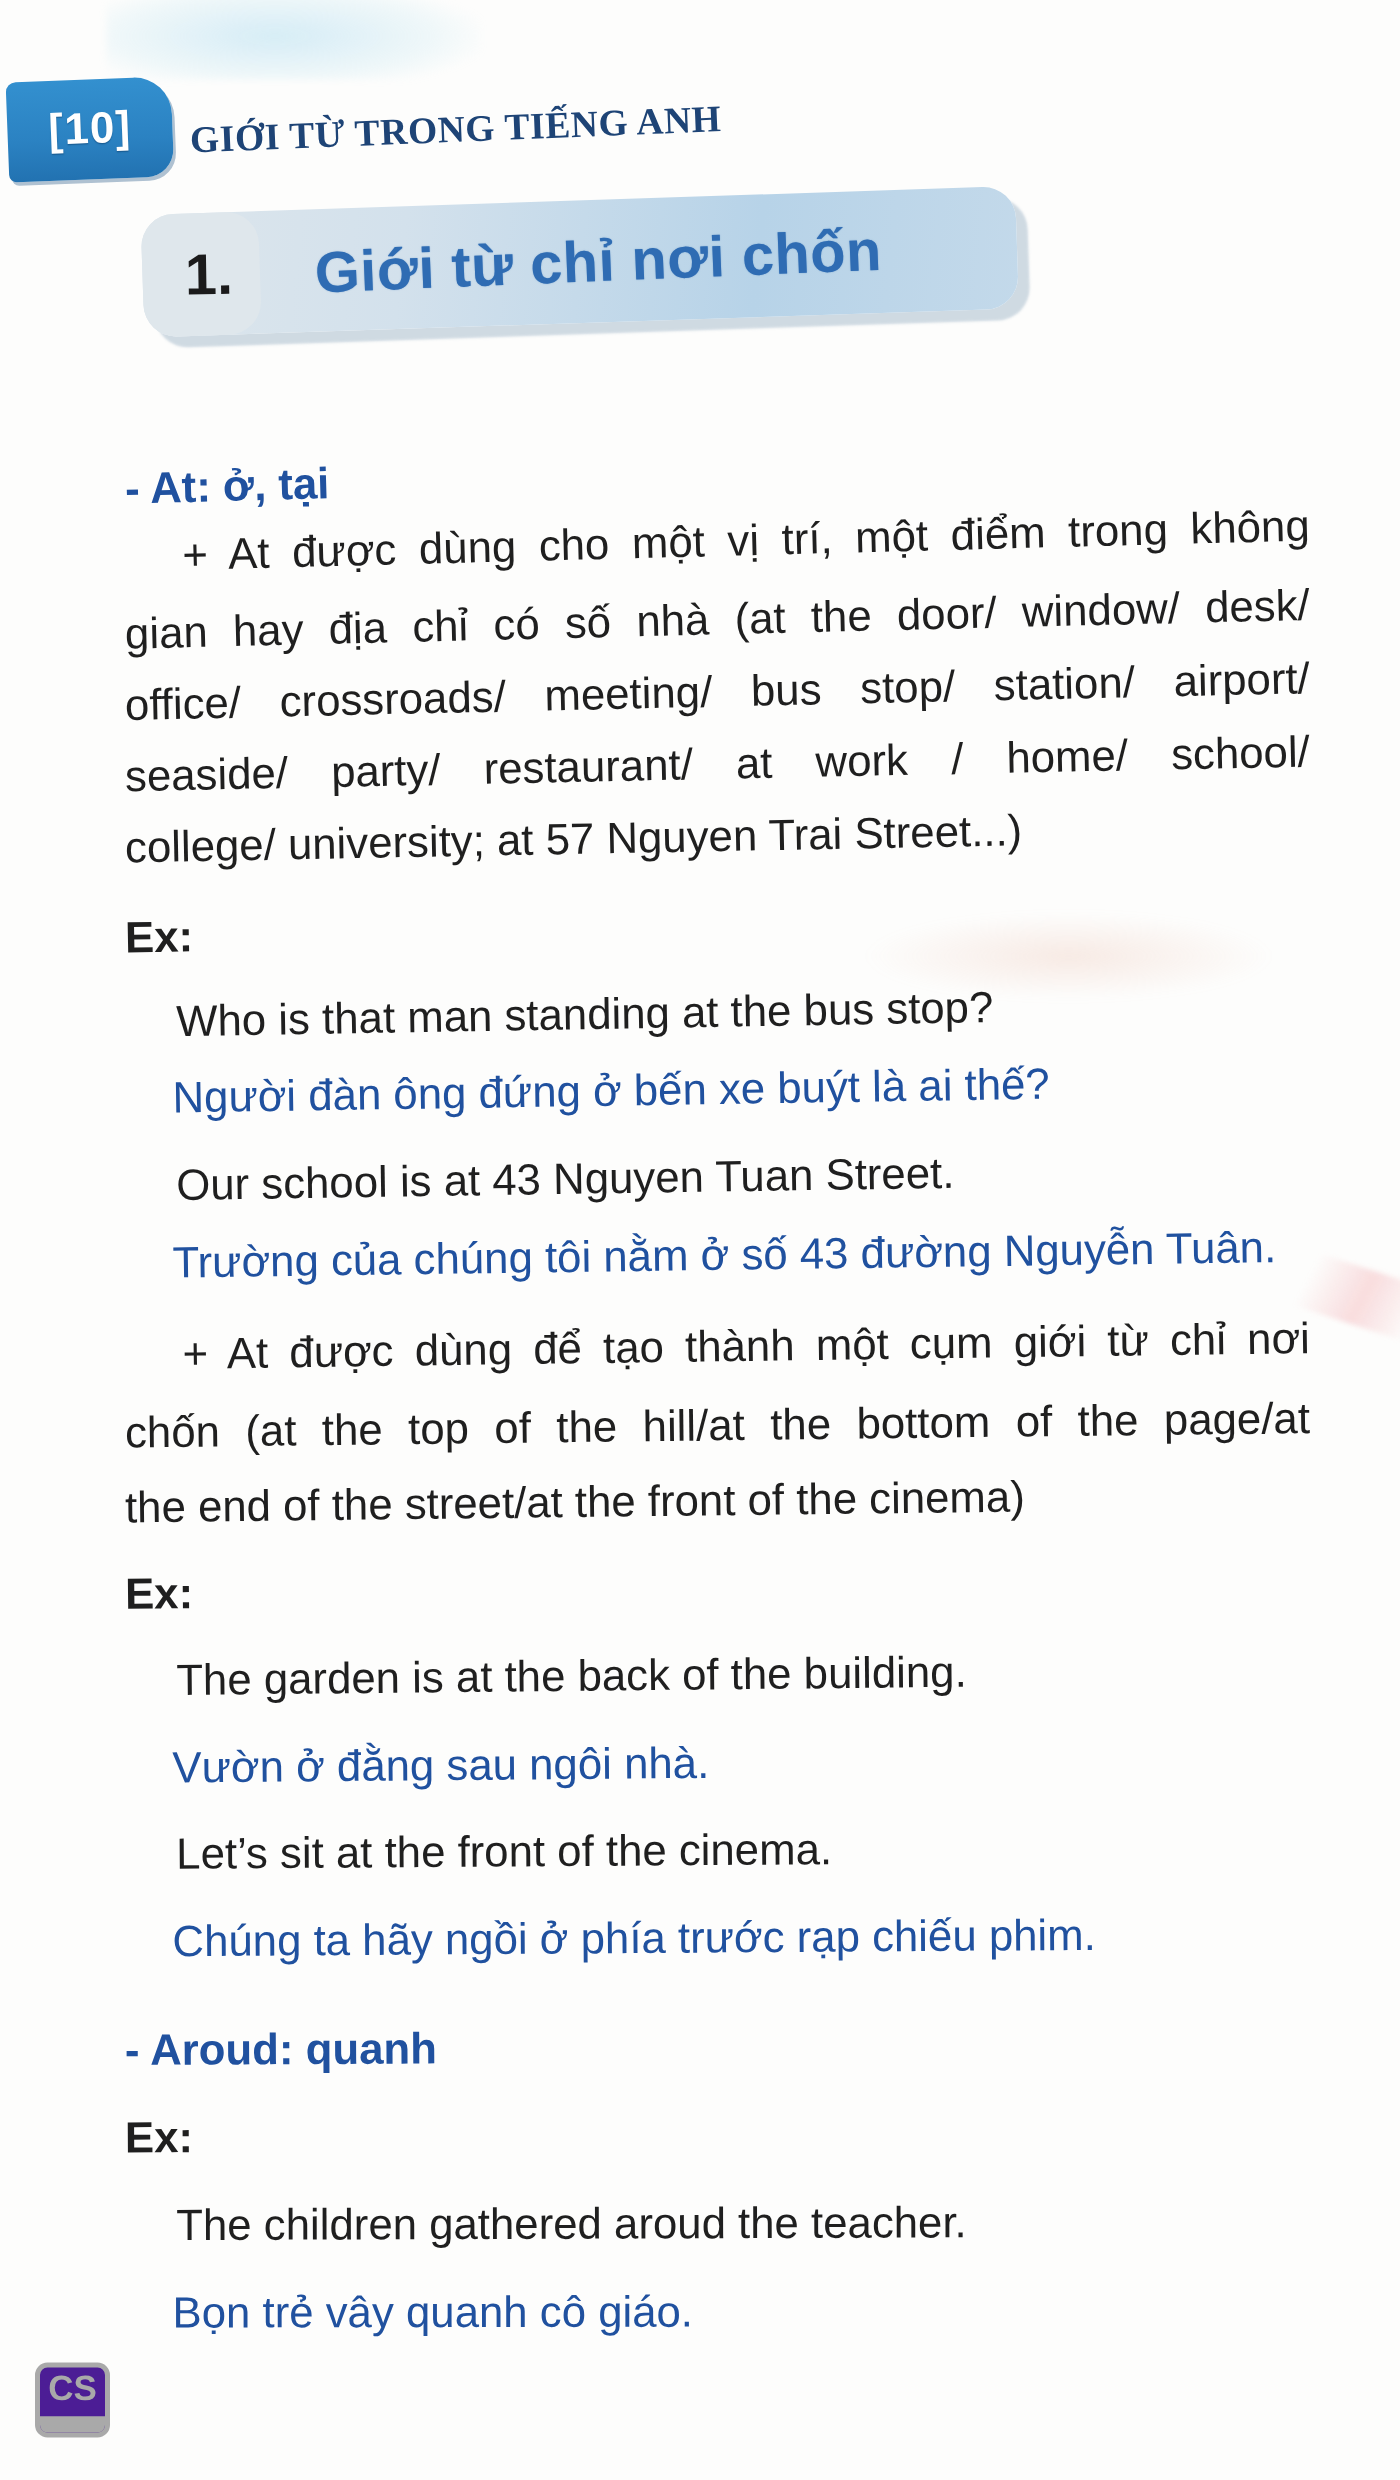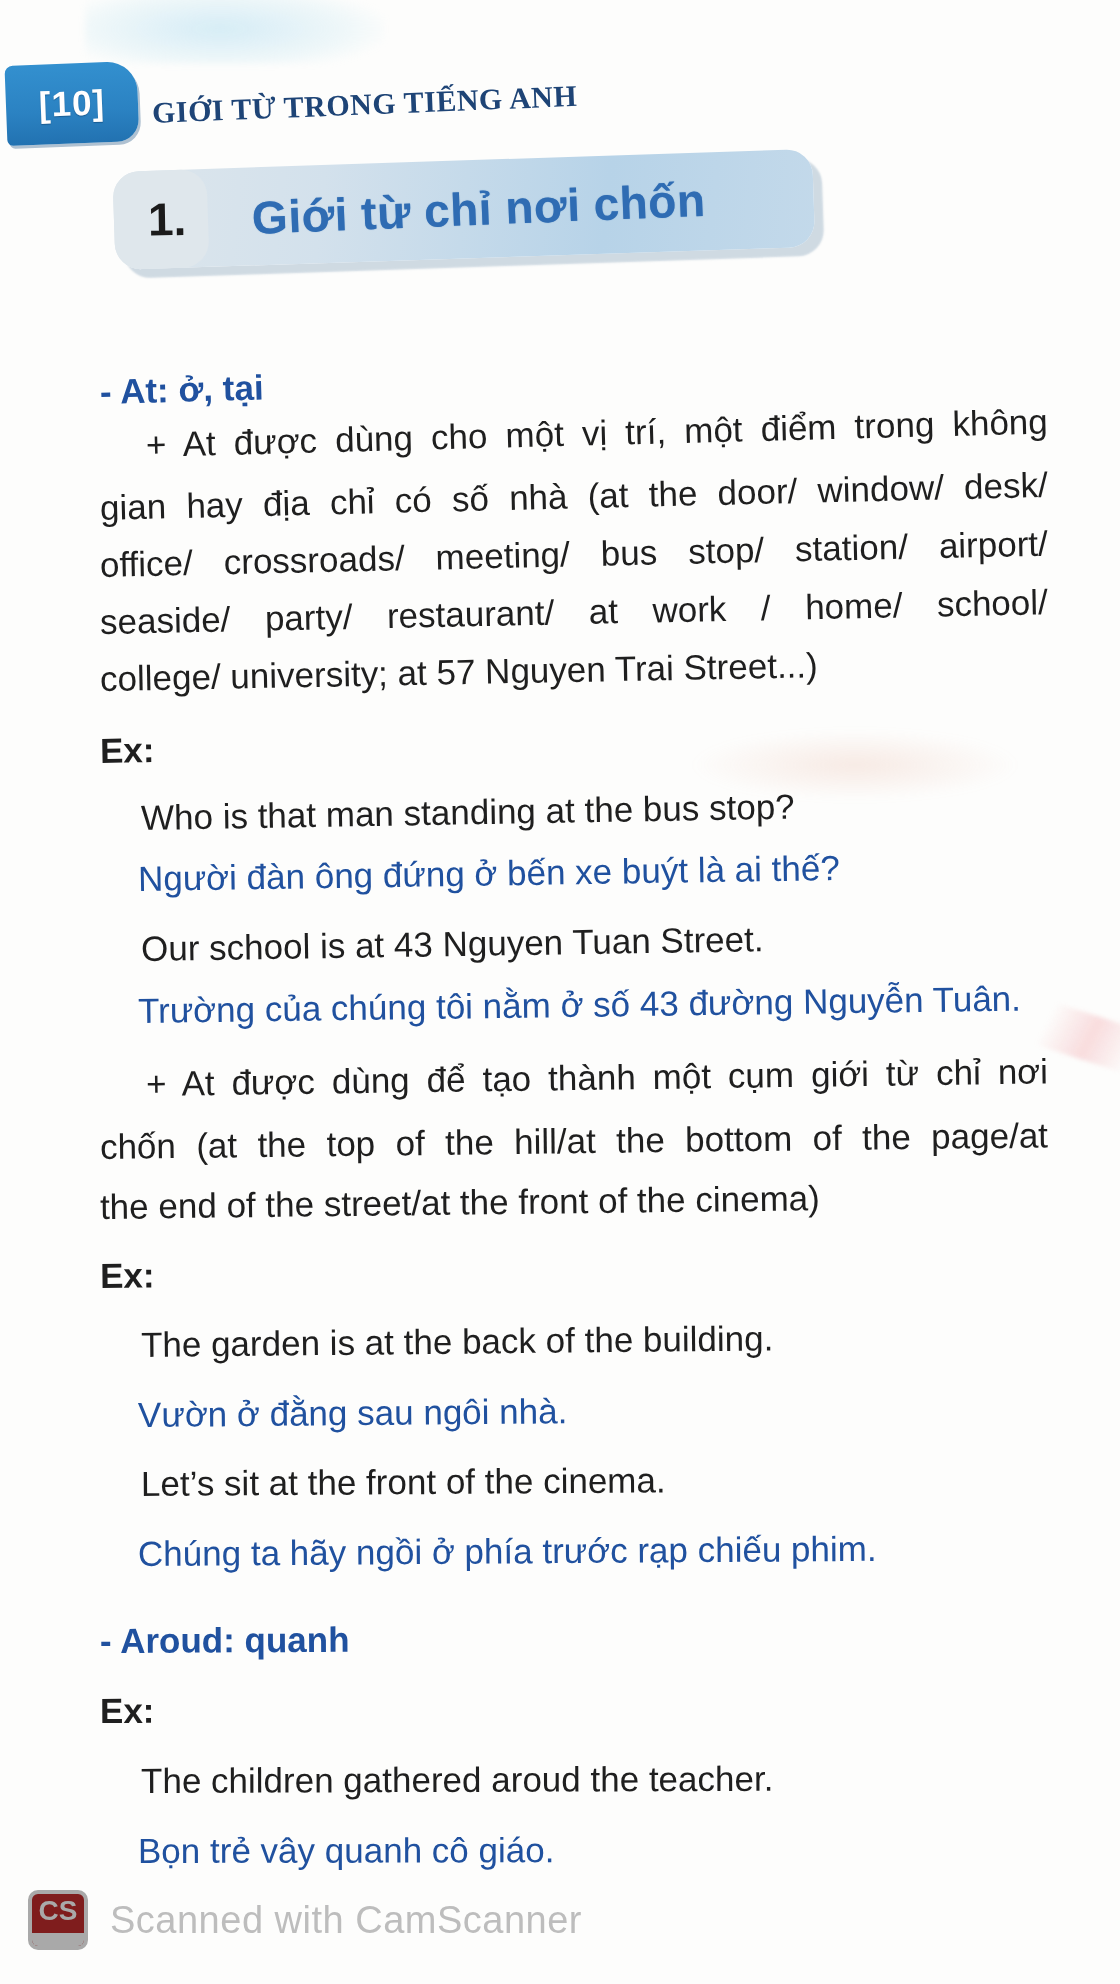--- a/index.html
+++ b/index.html
@@ -77,21 +77,21 @@
     font-size:35px;line-height:1.18;color:#1f1f1f;
     white-space:nowrap;transform-origin:0 50%;
   }
   .blue{color:#20519f;}
   .bold{font-weight:bold;}
   .fill{white-space:normal;text-align:justify;text-align-last:justify;}
   
   .wm{position:absolute;left:28px;top:1890px;display:flex;align-items:center;}
   .cs-icon{
     width:52px;height:52px;border:4px solid #a9a9a9;border-radius:10px;
-    background:#7f1d1d;position:relative;overflow:hidden;flex:0 0 auto;
+    background:#4c1d95;position:relative;overflow:hidden;flex:0 0 auto;
   }
   .cs-icon .cs-txt{
     position:absolute;left:0;right:0;top:1px;text-align:center;
     font-size:28px;font-weight:bold;color:#a9a9a9;letter-spacing:0;
   }
   .cs-icon .cs-bar{
     position:absolute;left:-2px;right:-2px;bottom:-2px;height:15px;background:#a9a9a9;
   }
   .wm-text{
     margin-left:22px;font-size:38px;color:#bdbdbd;letter-spacing:.5px;white-space:nowrap;
@@ -142,14 +142,13 @@
 <div class="bl blue bold" style="top:1620px;transform:rotate(-.3deg);">- Aroud: quanh</div>
 <div class="bl bold" style="top:1690px;transform:rotate(-.3deg);">Ex:</div>
 <div class="bl" style="left:141px;top:1760px;transform:rotate(-.2deg);">The children gathered aroud the teacher.</div>
 <div class="bl blue" style="left:138px;top:1830px;transform:rotate(-.1deg);">Bọn trẻ vây quanh cô giáo.</div>
 
 <div class="wm">
   <div class="cs-icon">
     <div class="cs-txt">CS</div>
     <div class="cs-bar"></div>
   </div>
-  <div class="wm-text">Scanned with CamScanner</div>
 </div>
 
 </body></html>

